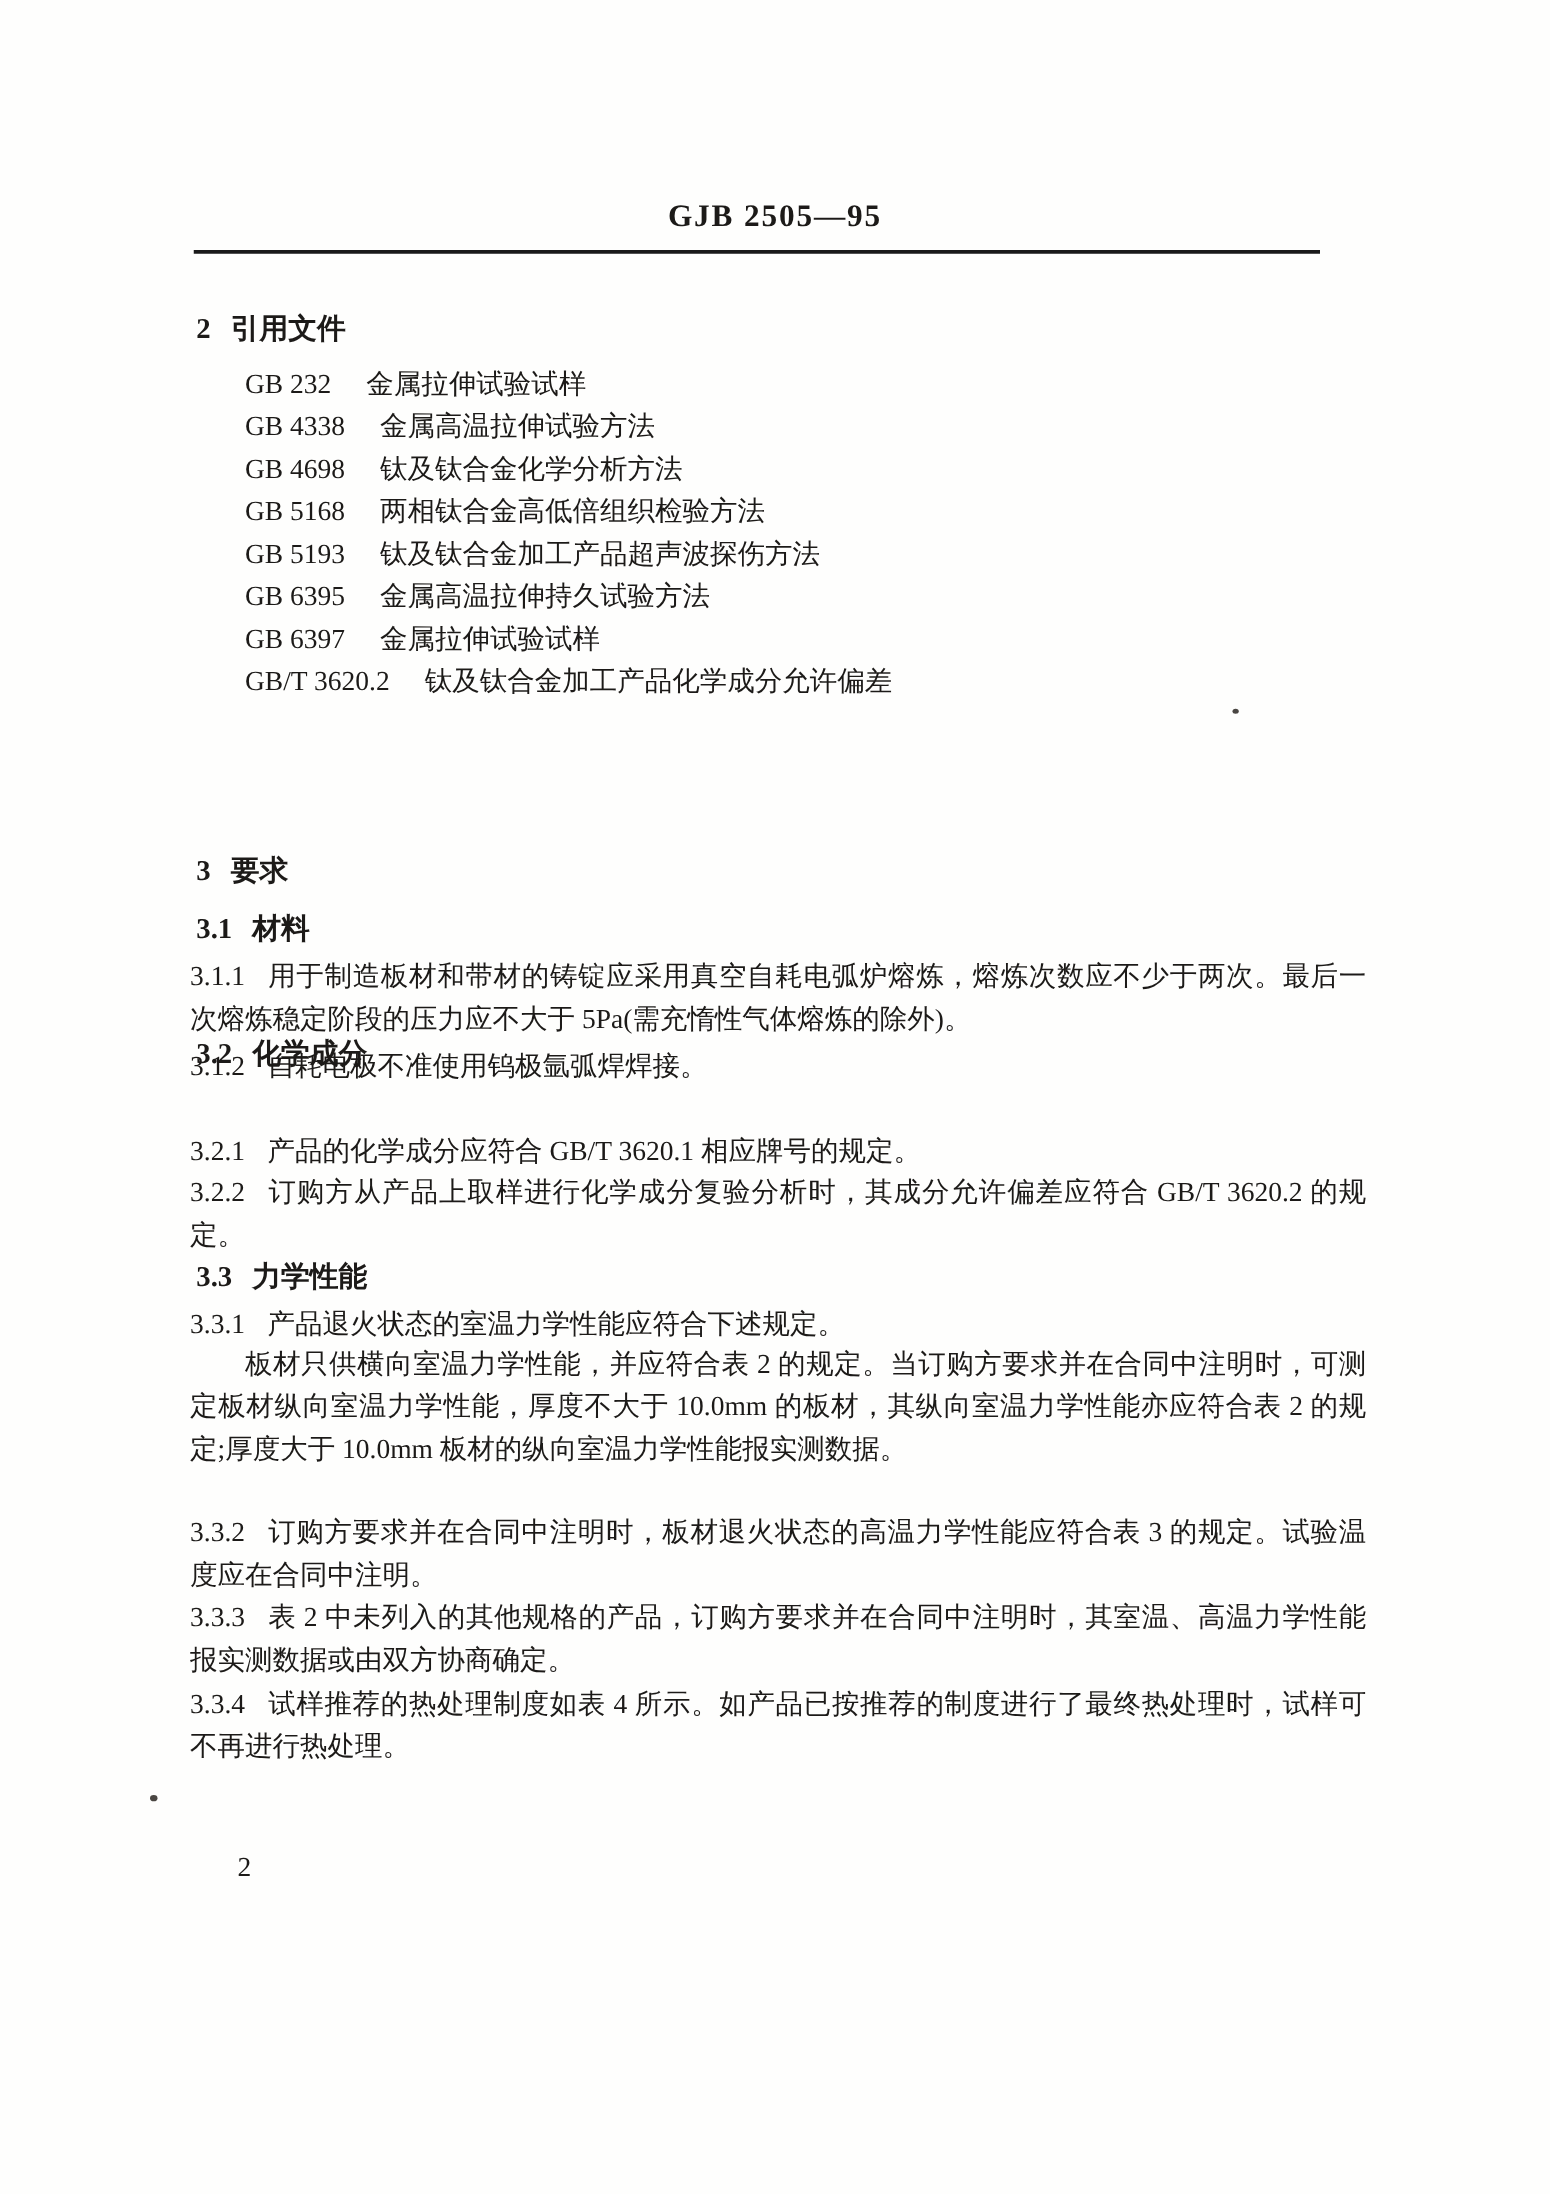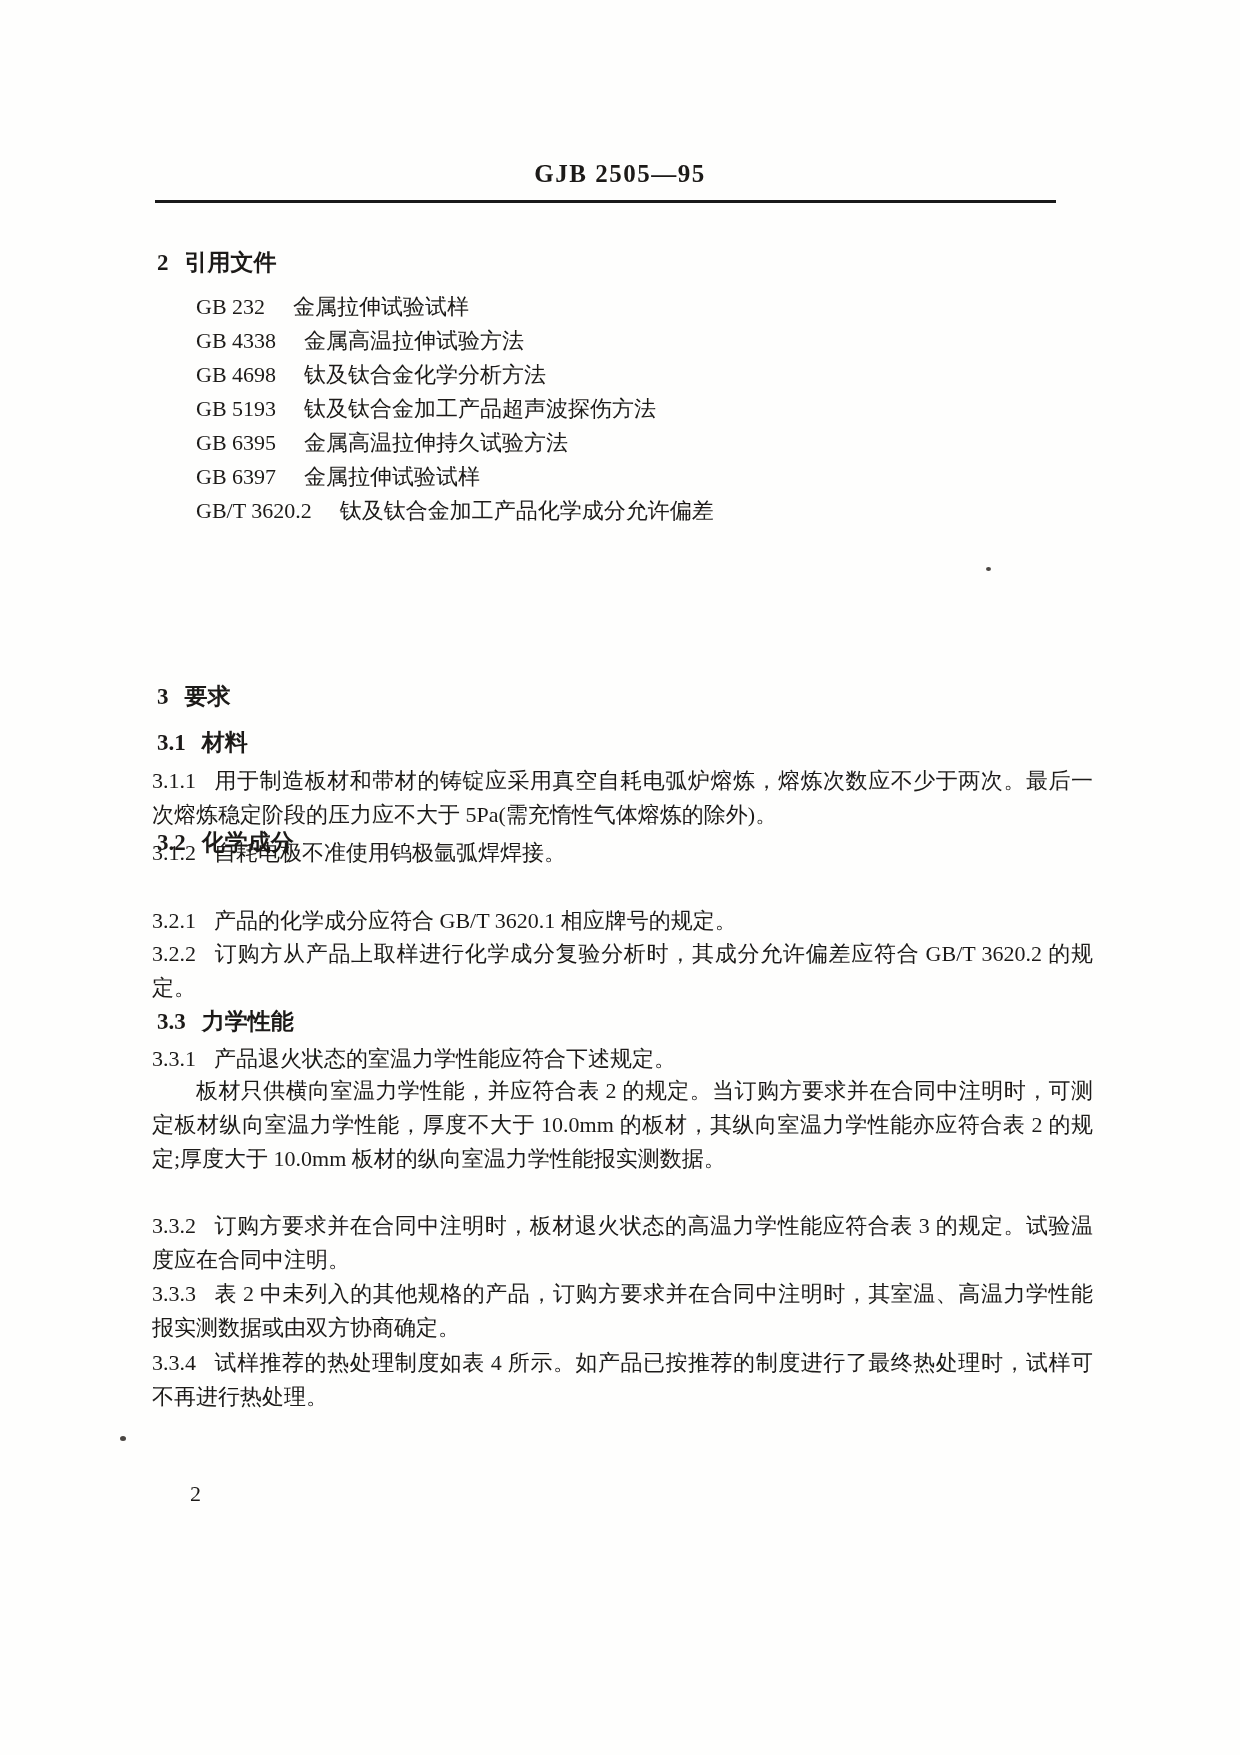--- a/index.html
+++ b/index.html
@@ -63,20 +63,23 @@
 
   <div class="ref-list">
     <div class="ref-row">
       <span class="ref-code">GB 232</span><span>金属拉伸试验试样</span>
     </div>
     <div class="ref-row">
       <span class="ref-code">GB 4338</span><span>金属高温拉伸试验方法</span>
     </div>
     <div class="ref-row">
       <span class="ref-code">GB 4698</span><span>钛及钛合金化学分析方法</span>
+    </div>
+    <div class="ref-row">
+      <span class="ref-code">GB 5168</span><span>两相钛合金高低倍组织检验方法</span>
     </div>
     <div class="ref-row">
       <span class="ref-code">GB 5193</span><span>钛及钛合金加工产品超声波探伤方法</span>
     </div>
     <div class="ref-row">
       <span class="ref-code">GB 6395</span><span>金属高温拉伸持久试验方法</span>
     </div>
     <div class="ref-row">
       <span class="ref-code">GB 6397</span><span>金属拉伸试验试样</span>
     </div>

